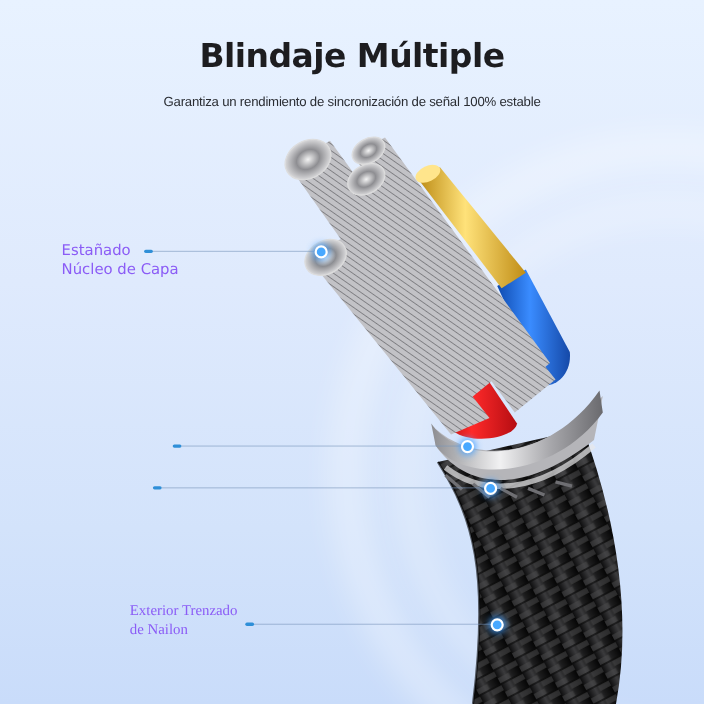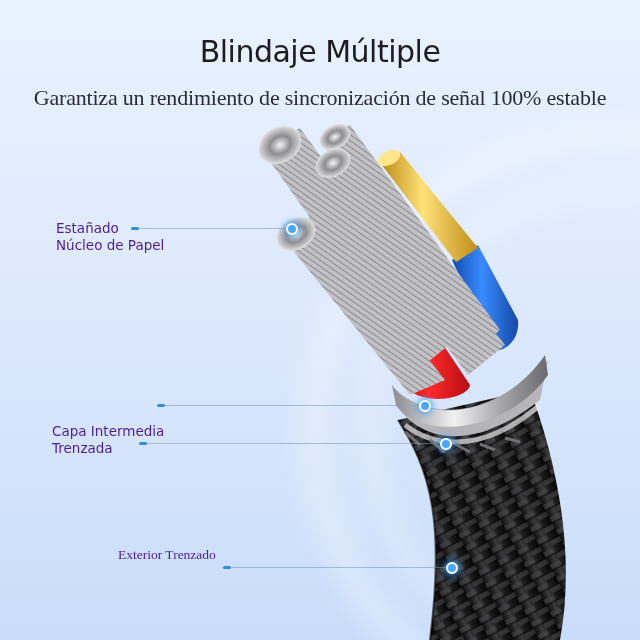--- a/index.html
+++ b/index.html
@@ -9,31 +9,31 @@
     background: linear-gradient(180deg, #e8f2ff 0%, #dfeafd 40%, #d3e3fb 75%, #c9dcfa 100%);
   }
   .stage { position: absolute; inset: 0; }
   .swirl {
     position: absolute; border-radius: 50%;
     border: 30px solid rgba(255,255,255,0.35);
     filter: blur(14px);
   }
   .title {
     position: absolute; left: 0; right: 0; top: 34px; text-align: center;
-    font-family: "DejaVu Sans", sans-serif; font-weight: normal;
+    font-family: "DejaVu Sans", sans-serif; font-weight: bold;
     font-size: 30px; letter-spacing: -0.5px; color: #1d1d20;
   }
   .subtitle {
     position: absolute; left: 0; right: 0; top: 85px; text-align: center;
-    font-family: Liberation Serif, serif; font-size: 22px; color: #2a2d33;
+    font-family: Liberation Sans, sans-serif; font-size: 12px; color: #2a2d33;
     letter-spacing: -0.2px;
   }
   .label {
     position: absolute; font-family: "DejaVu Sans", sans-serif;
-    font-size: 13.5px; line-height: 17px; color: #4c1d95;
+    font-size: 13.5px; line-height: 17px; color: #8b5cf6;
   }
   .label span { display: block; white-space: nowrap; }
   .leader {
     position: absolute; height: 1px; background: rgba(120,150,185,0.55);
   }
   .dash {
     position: absolute; width: 8px; height: 3px; border-radius: 2px;
     background: #2f8fd8;
   }
   .dot {
@@ -125,38 +125,35 @@
     <path d="M278,232 L315,215 L445,380 L410,395 Z" fill="url(#strands)"></path>
 
     <ellipse cx="280" cy="145" rx="22" ry="17" transform="rotate(-30 280 145)" fill="url(#strandEnd)" stroke="#ddd" stroke-width="1"></ellipse>
     <ellipse cx="335" cy="137" rx="16" ry="11" transform="rotate(-30 335 137)" fill="url(#strandEnd)" stroke="#ddd" stroke-width="1"></ellipse>
     <ellipse cx="333" cy="163" rx="18" ry="13" transform="rotate(-30 333 163)" fill="url(#strandEnd)" stroke="#ddd" stroke-width="1"></ellipse>
     <ellipse cx="296" cy="234" rx="20" ry="15" transform="rotate(-30 296 234)" fill="url(#strandEnd)" stroke="#ddd" stroke-width="1"></ellipse>
   </svg>
 
   <div class="label" style="left:56px; top:220px;">
     <span>Estañado</span>
-    <span>Núcleo de Papel</span>
+    <span>Núcleo de Capa</span>
   </div>
   <div class="dash" style="left:131px; top:227px;"></div>
   <div class="leader" style="left:139px; top:228px; width:150px;"></div>
   <div class="dot" style="left:286px; top:223px;"></div>
 
   <div class="dash" style="left:157px; top:404px;"></div>
   <div class="leader" style="left:165px; top:405px; width:256px;"></div>
   <div class="dot" style="left:419px; top:400px;"></div>
 
-  <div class="label" style="left:52px; top:423px;">
-    <span>Capa Intermedia</span>
-    <span>Trenzada</span>
-  </div>
   <div class="dash" style="left:139px; top:442px;"></div>
   <div class="leader" style="left:147px; top:443px; width:296px;"></div>
   <div class="dot" style="left:440px; top:438px;"></div>
 
   <div class="label" style="left:118px; top:546px;font-family:Liberation Serif, serif;">
     <span>Exterior Trenzado</span>
+    <span>de Nailon</span>
   </div>
   <div class="dash" style="left:223px; top:566px;"></div>
   <div class="leader" style="left:231px; top:567px; width:216px;"></div>
   <div class="dot" style="left:446px; top:562px;"></div>
 
 </div>
 
 </body></html>

